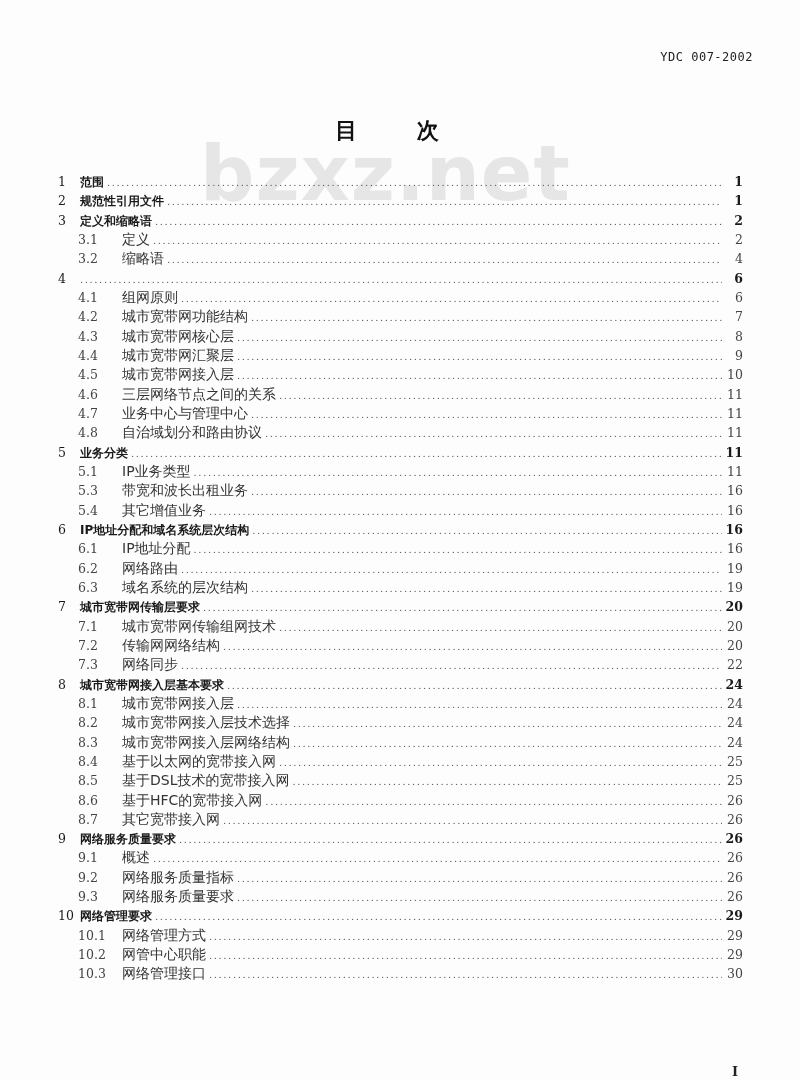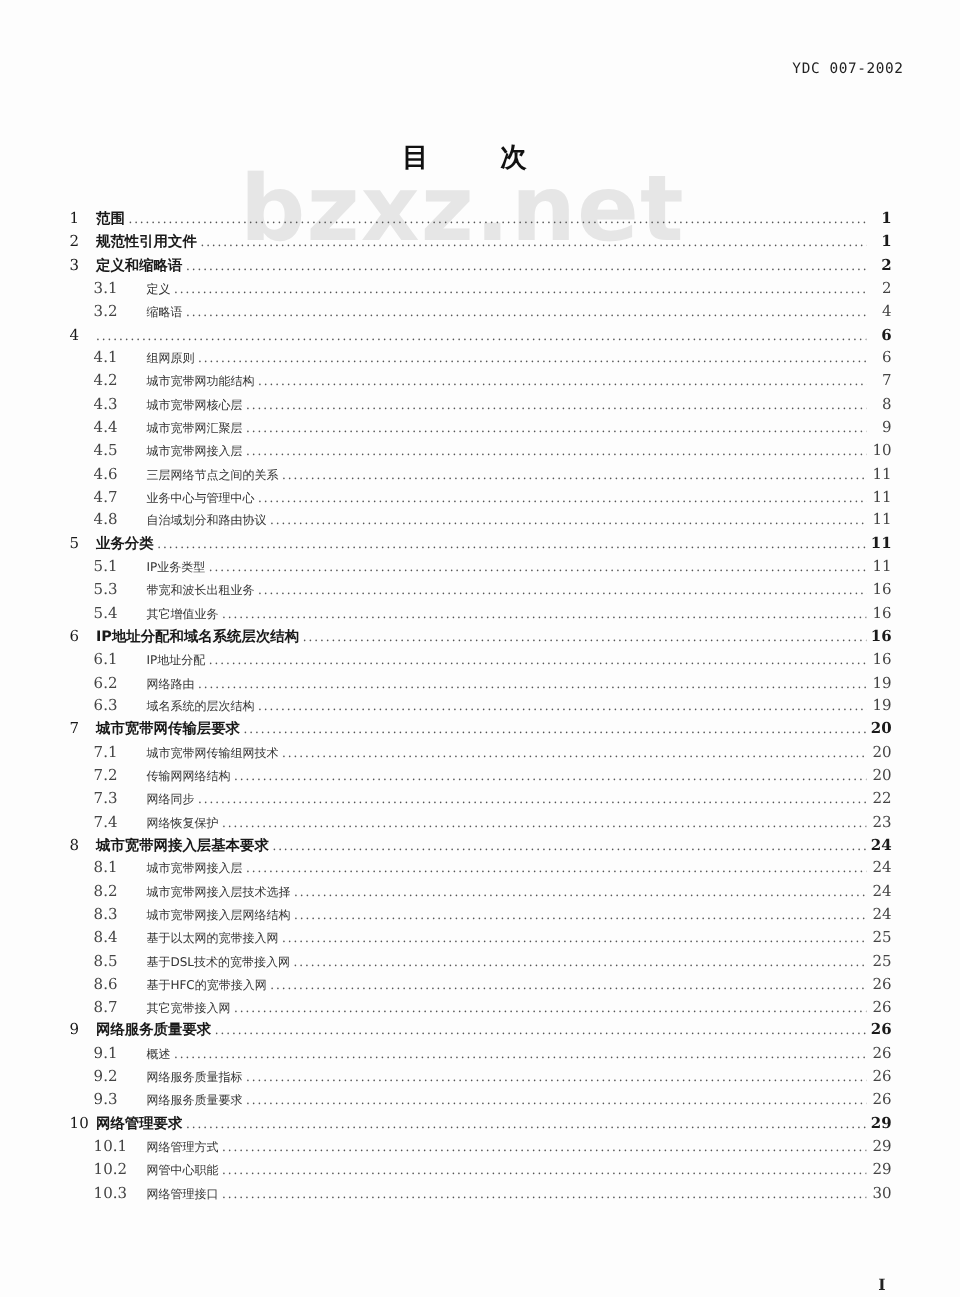--- a/index.html
+++ b/index.html
@@ -37,21 +37,21 @@
     display: flex; align-items: baseline;
     height: 19.33px; line-height: 19.33px;
     font-size: 12.5px; white-space: nowrap;
   }
   .row .num { flex: 0 0 auto; }
   .row.l1 .num { width: 22px; }
   .row.l2 { padding-left: 20px; justify-content: space-between; }
   .row.l2 .num { width: 44px; color: #444; }
   .row .label { flex: 0 0 auto; padding-right: 3px; }
   .row.l1 .label { font-weight: bold; font-family: "DejaVu Sans", "Liberation Sans", sans-serif; font-size: 12px; }
-  .row.l2 .label { color: #333; font-family: "DejaVu Sans", "Liberation Sans", sans-serif; font-size: 10px; }
+  .row.l2 .label { color: #333; font-family: "DejaVu Sans", "Liberation Sans", sans-serif; font-size: 14px; }
   .row .leader {
     flex: 1 1 auto; overflow: hidden;
     color: #555; letter-spacing: 1.6px; font-size: 10px;
   }
   .row .leader::before {
     content: "................................................................................................................................................................";
   }
   .row .page { flex: 0 0 auto; text-align: right; min-width: 18px; padding-left: 3px; }
   .row.l1 .page { font-weight: bold; }
   .row.l2 .page { color: #444; }
@@ -217,26 +217,20 @@
       <span class="label">传输网网络结构</span>
       <span class="leader"></span>
       <span class="page">20</span>
     </div>
     <div class="row l2">
       <span class="num">7.3</span>
       <span class="label">网络同步</span>
       <span class="leader"></span>
       <span class="page">22</span>
     </div>
-    <div class="row l2">
-      <span class="num">7.4</span>
-      <span class="label">网络恢复保护</span>
-      <span class="leader"></span>
-      <span class="page">23</span>
-    </div>
     <div class="row l1">
       <span class="num">8</span>
       <span class="label">城市宽带网接入层基本要求</span>
       <span class="leader"></span>
       <span class="page">24</span>
     </div>
     <div class="row l2">
       <span class="num">8.1</span>
       <span class="label">城市宽带网接入层</span>
       <span class="leader"></span>

